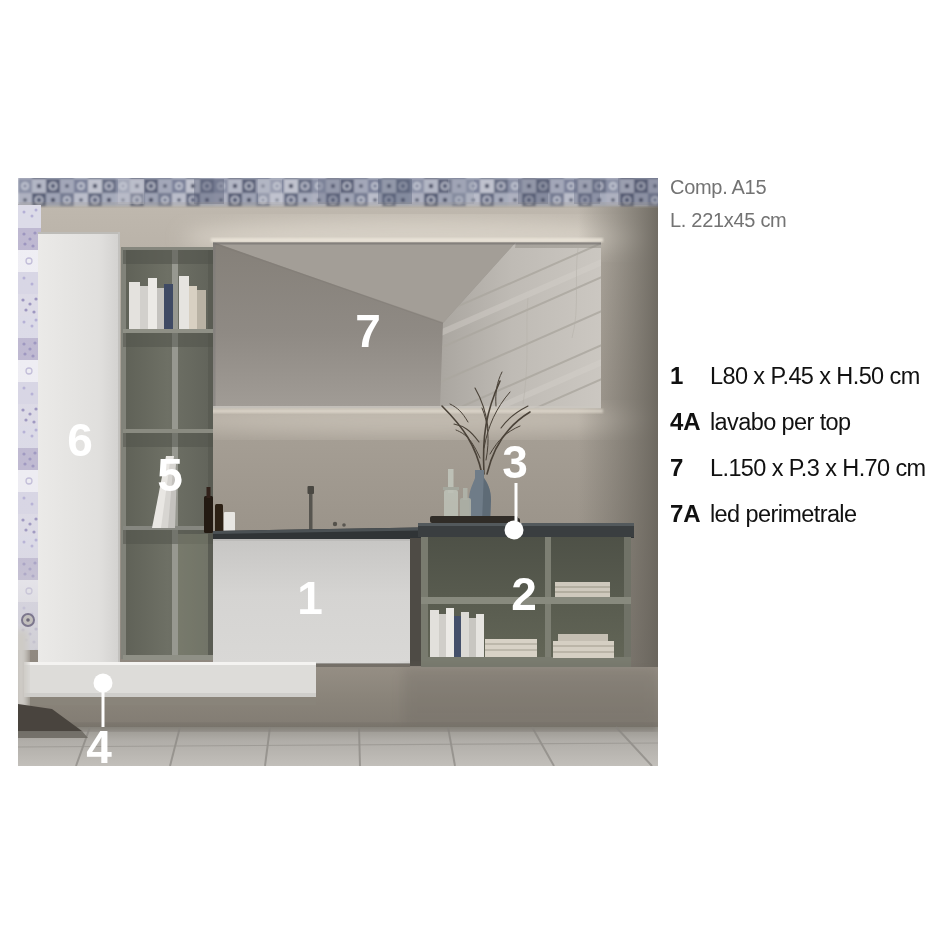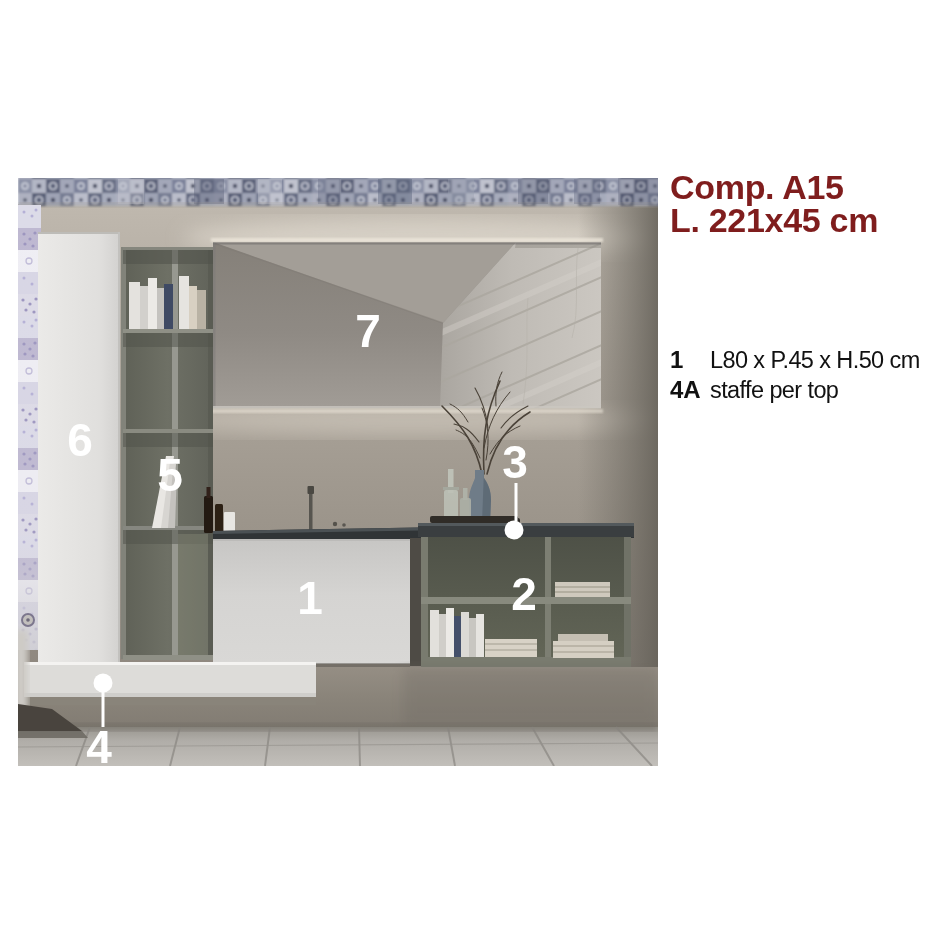--- a/index.html
+++ b/index.html
@@ -1,21 +1,21 @@
 <!DOCTYPE html>
 <html><head>
 <meta charset="utf-8">
 <style>
   html,body{margin:0;padding:0;background:#ffffff;width:950px;height:950px;overflow:hidden;}
   body{font-family:"Liberation Sans", sans-serif;position:relative;-webkit-font-smoothing:antialiased;}
   text{-webkit-font-smoothing:antialiased;}
   #photo{position:absolute;left:18px;top:178px;width:640px;height:588px;}
-  #title{position:absolute;left:670px;top:171px;font-weight:bold;font-size:34px;line-height:33px;color:#7f1d1d;letter-spacing:-0.3px;}
+  #title{position:absolute;left:670px;top:171px;font-weight:normal;font-size:20px;line-height:33px;color:#737373;letter-spacing:-0.3px;}
   #list{position:absolute;left:670px;top:345px;font-size:24px;line-height:30px;color:#111;}
-  .row{position:relative;height:30px;white-space:nowrap;}
+  .row{position:relative;height:30px;white-space:nowrap;margin-top:16px;}
   .n{display:inline-block;width:40px;font-weight:bold;}
   .d{letter-spacing:-0.6px;font-size:23.5px;}
 </style>
 </head>
 <body>
 <div id="photo">
 <svg width="640" height="588" viewBox="0 0 640 588" xmlns="http://www.w3.org/2000/svg">
 <defs>
   <linearGradient id="wall" x1="0" y1="0" x2="0" y2="1">
     <stop offset="0" stop-color="#bfb8ae"></stop>
@@ -373,14 +373,16 @@
 <circle cx="496" cy="352" r="9.5" fill="#ffffff"></circle>
 <line x1="85" y1="514" x2="85" y2="549" stroke="#ffffff" stroke-width="3"></line>
 <circle cx="85" cy="505" r="9.5" fill="#ffffff"></circle>
 </svg>
 </div>
 
 <div id="title">Comp. A15<br>L. 221x45 cm</div>
 
 <div id="list">
   <div class="row"><span class="n">1</span><span class="d">L80 x P.45 x H.50 cm</span></div>
-  <div class="row"><span class="n">4A</span><span class="d">staffe per top</span></div>
+  <div class="row"><span class="n">4A</span><span class="d">lavabo per top</span></div>
+  <div class="row"><span class="n">7</span><span class="d">L.150 x P.3 x H.70 cm</span></div>
+  <div class="row"><span class="n">7A</span><span class="d">led perimetrale</span></div>
 </div>
 
 </body></html>

